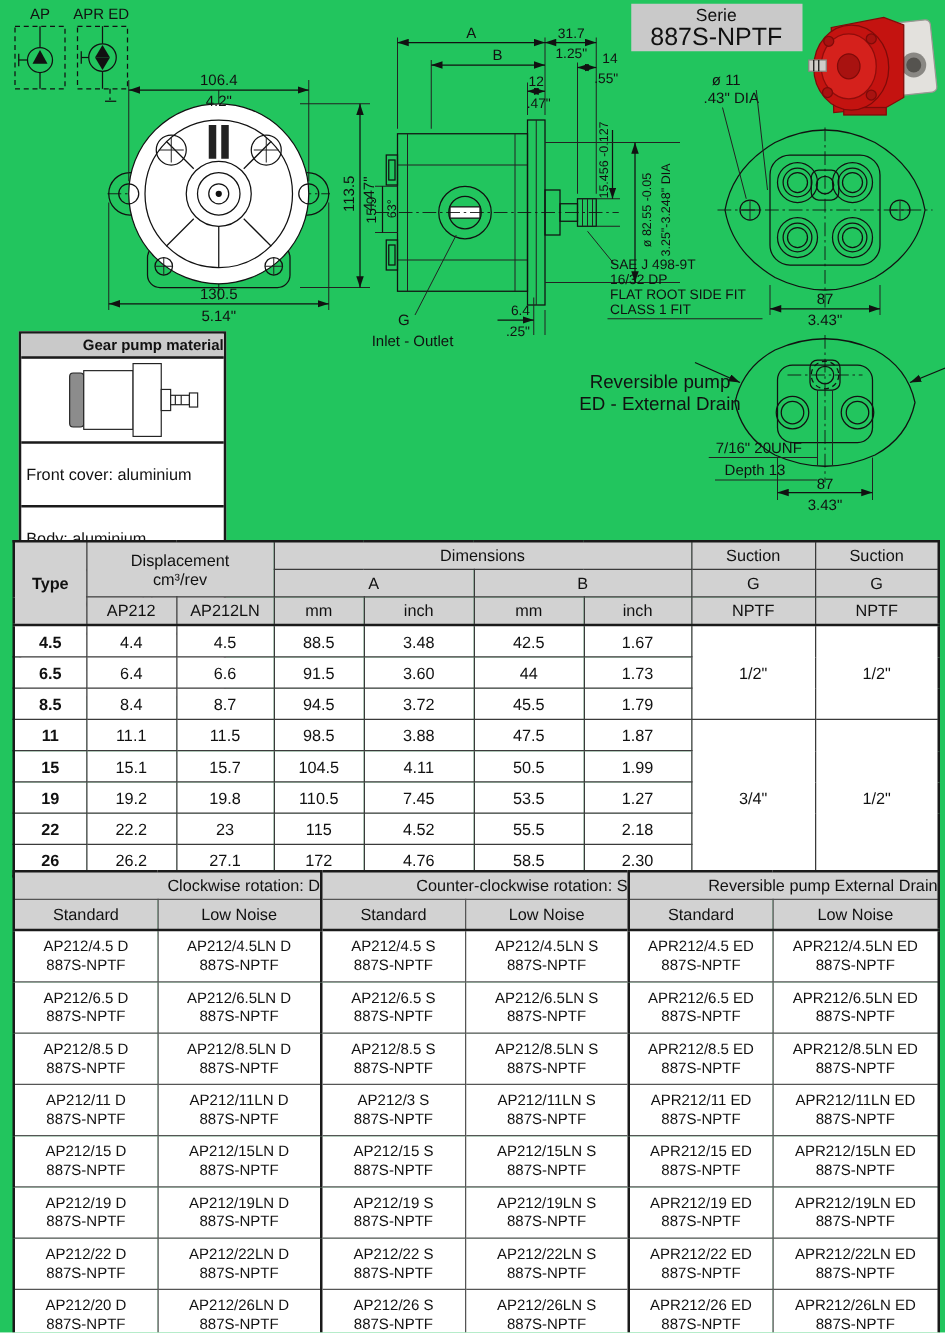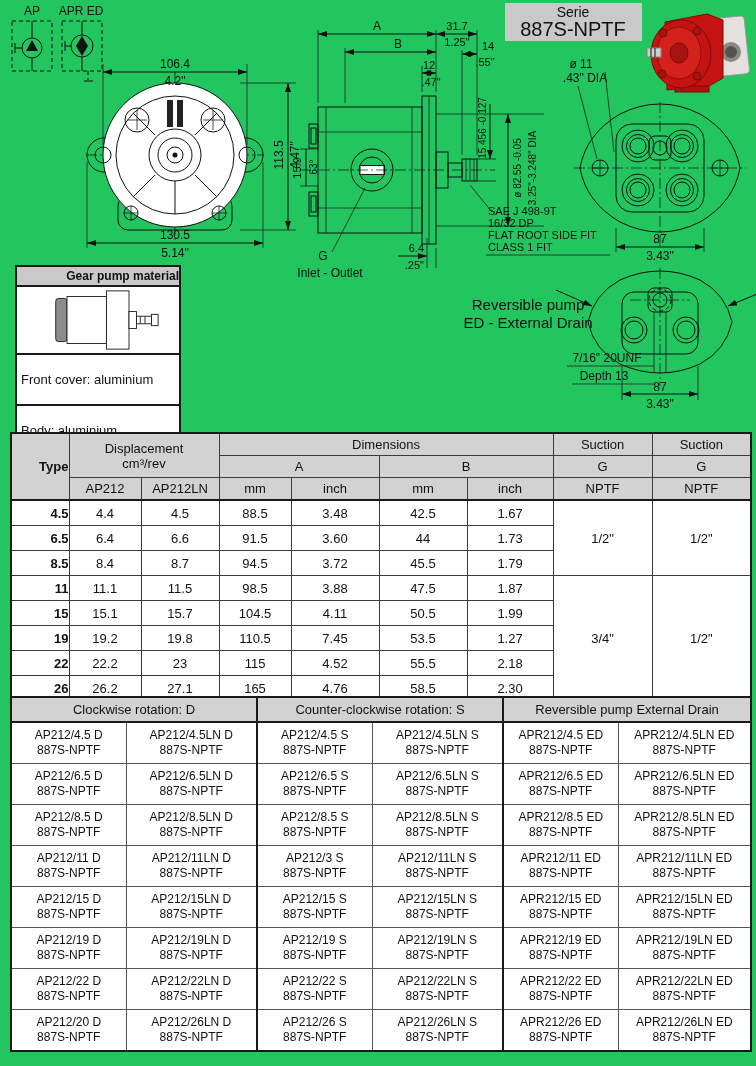--- a/index.html
+++ b/index.html
@@ -22,26 +22,26 @@
   .mb-row{border-top:2px solid #1a1a1a;font-size:13px;padding:17px 4px;}
   .notes{position:absolute;left:186px;top:389px;font-size:11.5px;line-height:16px;}
   
   table{border-collapse:collapse;table-layout:fixed;}
   .dim-table{position:absolute;left:10px;top:432px;width:740px;border:2px solid #1a1a1a;
              font-size:13px;text-align:center;}
   .dim-table th,.dim-table td{border:1px solid #3a3a3a;padding:0;vertical-align:middle;}
   .dim-table thead th{background:#d2d2d2;font-weight:normal;height:21px;}
   .dim-table thead{border-bottom:2px solid #1a1a1a;}
   .dim-table tbody td{height:24px;background:#fff;}
-  .dim-table .b{font-weight:bold;text-align:right;}
+  .dim-table .b{font-weight:bold;}
   .part-table{position:absolute;left:10px;top:696px;width:740px;border:2px solid #1a1a1a;
               font-size:12px;text-align:center;}
   .part-table th,.part-table td{border:1px solid #555;padding:0;vertical-align:middle;}
   .part-table thead th{background:#d2d2d2;font-weight:normal;font-size:13px;}
-  .part-table thead tr:first-child th{height:21px;}
+  .part-table thead tr:first-child th{height:21px;text-align:right;}
   .part-table thead tr:last-child th{height:23px;}
   .part-table thead{border-bottom:2px solid #1a1a1a;}
   .part-table tbody tr{border-top:1.5px solid #333;}
   .part-table tbody td{height:40px;line-height:15px;background:#fff;}
   .part-table .gl{border-left:2px solid #1a1a1a;}
 </style>
 </head>
 <body>
 
 <div class="page">
@@ -424,21 +424,21 @@
       <td>23</td>
       <td>115</td>
       <td>4.52</td>
       <td>55.5</td>
       <td>2.18</td>
     </tr>
     <tr>
       <td class="b">26</td>
       <td>26.2</td>
       <td>27.1</td>
-      <td>165</td>
+      <td>172</td>
       <td>4.76</td>
       <td>58.5</td>
       <td>2.30</td>
     </tr>
   </tbody>
 </table>
 
 <table class="part-table">
   <colgroup>
         <col style="width:115px">
@@ -447,20 +447,28 @@
         <col style="width:131px">
         <col style="width:115px">
         <col style="width:133px">
       </colgroup>
   <thead>
     <tr>
       <th colspan="2" class="gl">Clockwise rotation: D</th>
       <th colspan="2" class="gl">Counter-clockwise rotation: S</th>
       <th colspan="2" class="gl">Reversible pump External Drain</th>
     </tr>
+    <tr>
+      <th class="gl">Standard</th>
+      <th>Low Noise</th>
+      <th class="gl">Standard</th>
+      <th>Low Noise</th>
+      <th class="gl">Standard</th>
+      <th>Low Noise</th>
+    </tr>
   </thead>
   <tbody>
     <tr>
       <td class="gl">
             <div>AP212/4.5 D</div>
             <div>887S-NPTF</div>
           </td>
       <td>
             <div>AP212/4.5LN D</div>
             <div>887S-NPTF</div>

